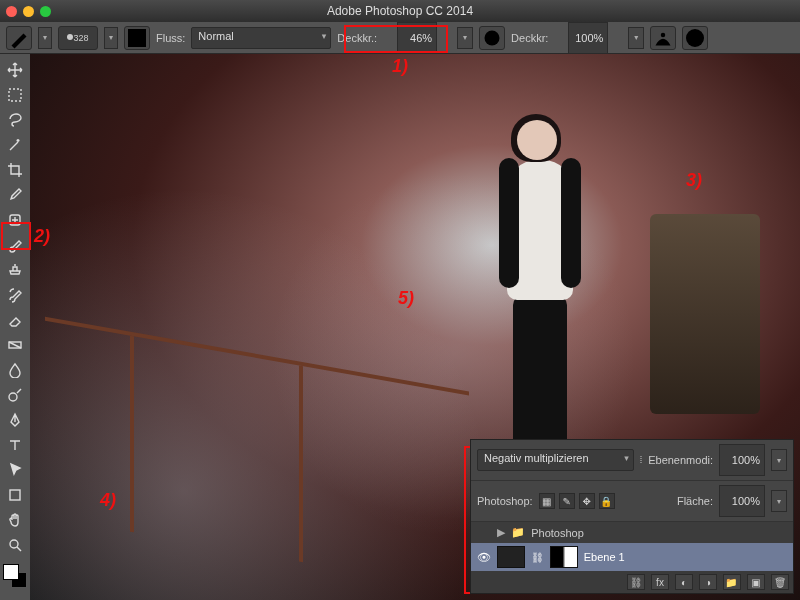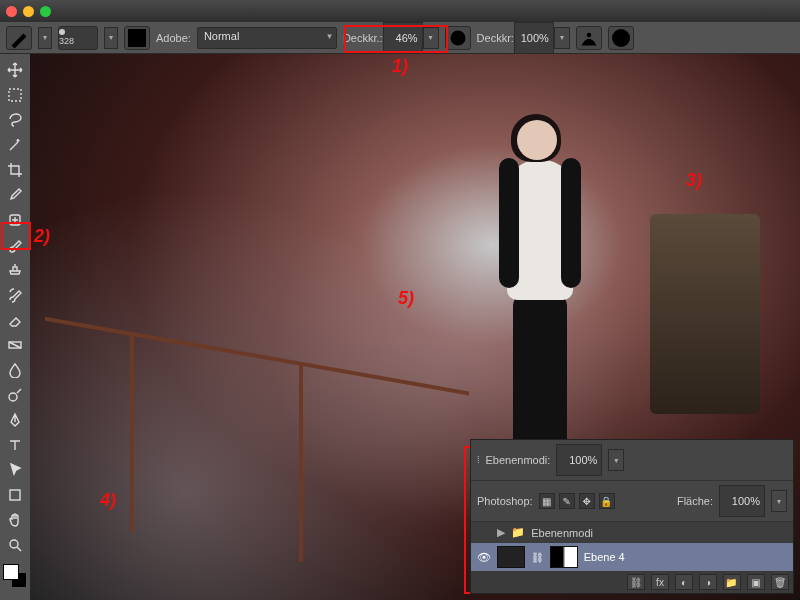--- a/index.html
+++ b/index.html
@@ -8,28 +8,28 @@
   
   .titlebar { height: 22px; background: linear-gradient(#4a4a4a,#2e2e2e); display: flex; align-items: center; padding: 0 6px; color: #ddd; font-size: 12px; position: relative; }
   .traffic { display: flex; gap: 6px; }
   .dot { width: 11px; height: 11px; border-radius: 50%; }
   .dot.r{background:#ff5f57}.dot.y{background:#ffbd2e}.dot.g{background:#28c940}
   .titlebar .title { position: absolute; left: 50%; transform: translateX(-50%); }
 
   
   .optbar { height: 32px; background: #535353; border-bottom: 1px solid #2a2a2a; display: flex; align-items: center; padding: 0 6px; gap: 6px; color: #ddd; font-size: 11px; }
   .iconbtn { width: 26px; height: 24px; background:#474747; border:1px solid #2b2b2b; border-radius:3px; display:flex;align-items:center;justify-content:center; cursor:pointer; }
-  .sizebtn { width:40px; height:24px; background:#3b3b3b; border:1px solid #2b2b2b; border-radius:3px; display:flex;flex-direction:column;justify-content:center; font-size:9px; color:#ccc; cursor:pointer;}
+  .sizebtn { width:40px; height:24px; background:#3b3b3b; border:1px solid #2b2b2b; border-radius:3px; display:flex;align-items:center;justify-content:center; font-size:9px; color:#ccc; cursor:pointer;}
   .sizebtn .d{width:6px;height:6px;border-radius:50%;background:#ccc;margin-bottom:1px;}
   .label { color:#ccc; }
   .select { height:22px; background:#3b3b3b; border:1px solid #2b2b2b; color:#ddd; padding:0 16px 4px 6px; border-radius:2px; position:relative; display:flex; align-items:center; cursor:pointer;}
   .select:after { content:"▾"; position:absolute; right:4px; font-size:9px; color:#aaa;}
   .valbox { height:32px; background:#3b3b3b; border:1px solid #2b2b2b; color:#ddd; padding:0 4px; display:flex; align-items:center; min-width:40px; justify-content:flex-end;}
   .minisel{ width:16px; height:22px; background:#474747; border:1px solid #2b2b2b; display:flex;align-items:center;justify-content:center; font-size:8px; color:#aaa;cursor:pointer;}
-  .opt-group{display:flex;align-items:center;gap:0;}
+  .opt-group{display:flex;align-items:center;gap:20px;}
 
   
   .tools { position:absolute; left:0; top:54px; width:30px; bottom:0; background:#535353; display:flex; flex-direction:column; align-items:center; padding-top:4px; gap:1px;}
   .tool { width:26px; height:24px; display:flex; align-items:center; justify-content:center; color:#ddd; cursor:pointer; border-radius:2px;}
   .tool svg{width:16px;height:16px;stroke:#ddd;fill:none;stroke-width:1.4;}
   .swatch{width:24px;height:24px;position:relative;margin-top:6px;}
   .swatch .fg{position:absolute;top:0;left:0;width:16px;height:16px;background:#fff;border:1px solid #000;}
   .swatch .bg{position:absolute;bottom:0;right:0;width:16px;height:16px;background:#000;border:1px solid #555;}
 
   
@@ -70,41 +70,42 @@
 </style>
 </head>
 <body>
 
 <div class="titlebar">
   <div class="traffic">
     <div class="dot r"></div>
     <div class="dot y"></div>
     <div class="dot g"></div>
   </div>
+  <div class="title">Adobe Photoshop CC 2014</div>
 </div>
 
 <div class="optbar">
   <div class="iconbtn">
     <svg viewBox="0 0 16 16">
         <path d="M3 13 L11 5 L13 7 L5 15 Z"></path>
       </svg>
   </div>
   <div class="chev">▾</div>
   <div class="sizebtn">
     <div class="d"></div>
     <span>328</span>
   </div>
   <div class="chev">▾</div>
   <div class="iconbtn">
     <svg viewBox="0 0 16 16">
         <rect x="2" y="2" width="12" height="12"></rect>
         <path d="M5 5h6M5 8h6M5 11h6"></path>
       </svg>
   </div>
-  <span class="label">Adobe:</span>
+  <span class="label">Fluss:</span>
   <div class="select" style="width:140px">
     <span>Normal</span>
   </div>
 
   <div class="opt-group">
     <span class="label">Deckkr.:</span>
     <div class="valbox">
       <span>46%</span>
     </div>
     <div class="minisel">▾</div>
@@ -272,20 +273,23 @@
 <div class="ann" style="left:34px; top:226px;">2)</div>
 
 <div class="ann" style="left:686px; top:170px;">3)</div>
 <div class="ann" style="left:100px; top:490px;">4)</div>
 <div class="ann" style="left:398px; top:288px;">5)</div>
 
 <div class="redbox" style="left:464px; top:446px; width:330px; height:148px;"></div>
 
 <div class="layers">
   <div class="row">
+    <div class="select grow" style="min-width:150px">
+      <span>Negativ multiplizieren</span>
+    </div>
     <span style="font-size:9px;cursor:pointer;">⁞</span>
     <span class="label">Ebenenmodi:</span>
     <div class="valbox" style="min-width:46px">
       <span>100%</span>
     </div>
     <div class="minisel">▾</div>
   </div>
   <div class="row">
     <span class="label">Photoshop:</span>
     <div class="lockicons">
@@ -299,29 +303,29 @@
     <div class="valbox" style="min-width:46px">
       <span>100%</span>
     </div>
     <div class="minisel">▾</div>
   </div>
 
   <div class="lgroup">
     <span class="eye"></span>
     <span class="folder">▶</span>
     <span class="folder">📁</span>
-    <span>Ebenenmodi</span>
+    <span>Photoshop</span>
   </div>
 
   <div class="llayer">
     <span class="eye">👁</span>
     <div class="thumb"></div>
     <span style="font-size:10px;">⛓</span>
     <div class="thumb mask"></div>
-    <span>Ebene 4</span>
+    <span>Ebene 1</span>
   </div>
 
   <div class="lbtnrow">
     <span class="lbtn">⛓</span>
     <span class="lbtn">fx</span>
     <span class="lbtn">◐</span>
     <span class="lbtn">◑</span>
     <span class="lbtn">📁</span>
     <span class="lbtn">▣</span>
     <span class="lbtn">🗑</span>

